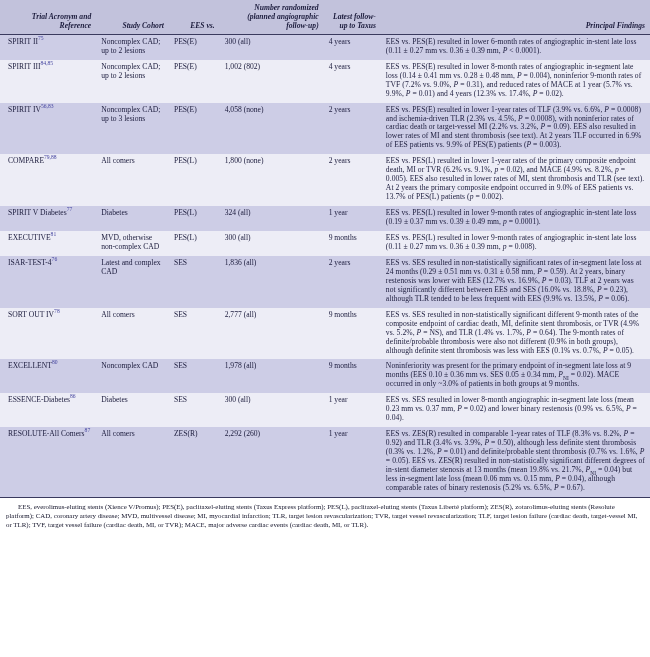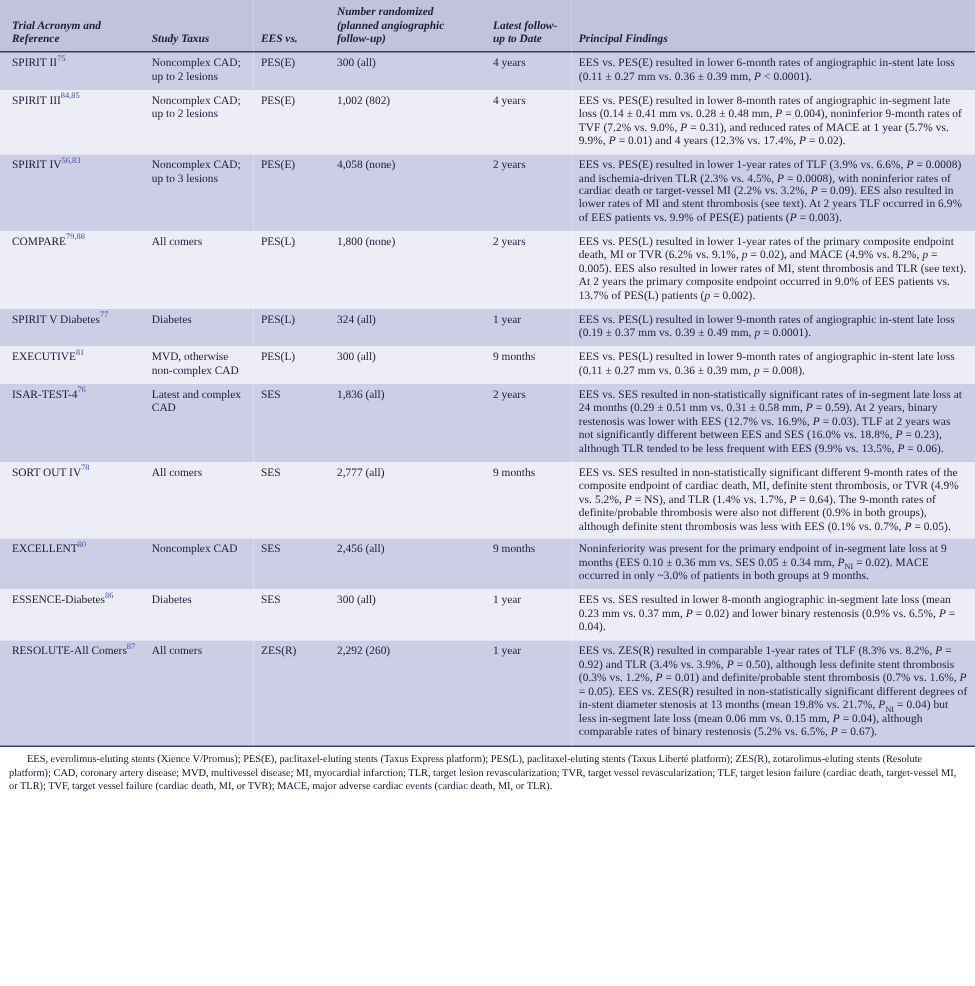--- a/index.html
+++ b/index.html
@@ -10,21 +10,21 @@
     position:relative;
   }
   table.trials{
     width:650px;border-collapse:collapse;table-layout:fixed;
     font-size:7.6px;line-height:1.18;
   }
   col.c1{width:14.8%} col.c2{width:11.2%} col.c3{width:7.8%}
   col.c4{width:16.0%} col.c5{width:8.8%} col.c6{width:41.4%}
   thead th{
     background:var(--header-bg,#c2c2dc);
-    text-align:left;vertical-align:bottom;
+    text-align:right;vertical-align:bottom;
     font-weight:bold;font-style:italic;
     padding:4px 5px 3px 5px;
     border-bottom:1.5px solid var(--rule,#3a3a5e);
     color:var(--text,#1b1b3c);
   }
   thead th:first-child{padding-left:8px;}
   tbody td{
     vertical-align:top;
     padding:3px 5px 4px 5px;
   }
@@ -55,24 +55,24 @@
       <col class="c1">
         <col class="c2">
         <col class="c3">
       <col class="c4">
         <col class="c5">
         <col class="c6">
     </colgroup>
     <thead>
       <tr>
           <th>Trial Acronym and Reference</th>
-          <th>Study Taxus</th>
+          <th>Study Cohort</th>
           <th>EES vs.</th>
           <th>Number randomized (planned angiographic follow-up)</th>
-          <th>Latest follow-up to Date</th>
+          <th>Latest follow-up to Taxus</th>
           <th>Principal Findings</th>
         </tr>
     </thead>
     <tbody>
         <tr>
           <td>SPIRIT II<sup>75</sup></td>
           <td>Noncomplex CAD; up to 2 lesions</td>
           <td>PES(E)</td>
           <td>300 (all)</td>
           <td>4 years</td>
@@ -131,21 +131,21 @@
           <td>All comers</td>
           <td>SES</td>
           <td>2,777 (all)</td>
           <td>9 months</td>
           <td class="findings-cell">EES vs. SES resulted in non-statistically significant different 9-month rates of the composite endpoint of cardiac death, MI, definite stent thrombosis, or TVR (4.9% vs. 5.2%, <i>P</i> = NS), and TLR (1.4% vs. 1.7%, <i>P</i> = 0.64). The 9-month rates of definite/probable thrombosis were also not different (0.9% in both groups), although definite stent thrombosis was less with EES (0.1% vs. 0.7%, <i>P</i> = 0.05).</td>
         </tr>
         <tr>
           <td>EXCELLENT<sup>80</sup></td>
           <td>Noncomplex CAD</td>
           <td>SES</td>
-          <td>2,456 (all)</td>
+          <td>1,978 (all)</td>
           <td>9 months</td>
           <td class="findings-cell">Noninferiority was present for the primary endpoint of in-segment late loss at 9 months (EES 0.10 ± 0.36 mm vs. SES 0.05 ± 0.34 mm, <i>P</i><sub>NI</sub> = 0.02). MACE occurred in only ~3.0% of patients in both groups at 9 months.</td>
         </tr>
         <tr>
           <td>ESSENCE-Diabetes<sup>86</sup></td>
           <td>Diabetes</td>
           <td>SES</td>
           <td>300 (all)</td>
           <td>1 year</td>
           <td class="findings-cell">EES vs. SES resulted in lower 8-month angiographic in-segment late loss (mean 0.23 mm vs. 0.37 mm, <i>P</i> = 0.02) and lower binary restenosis (0.9% vs. 6.5%, <i>P</i> = 0.04).</td>

